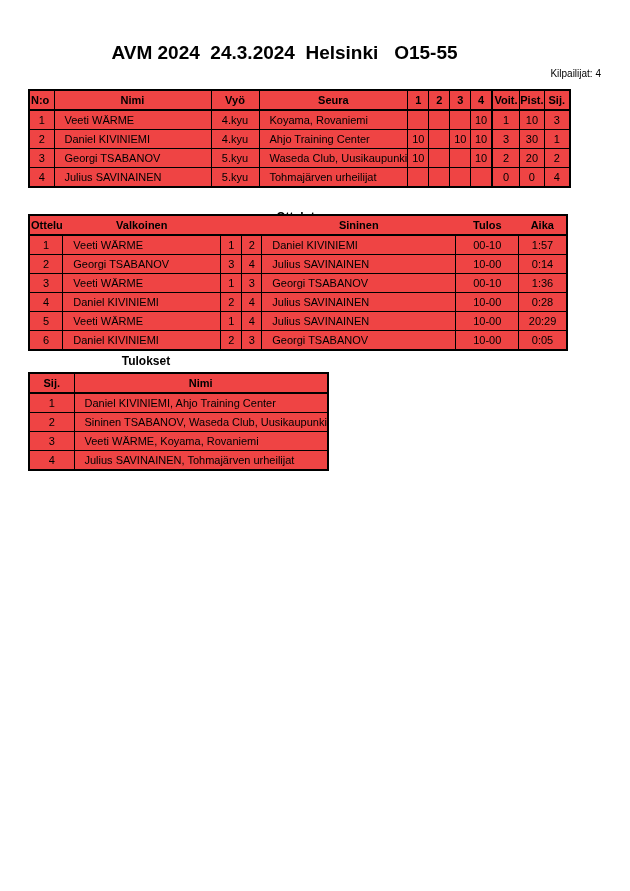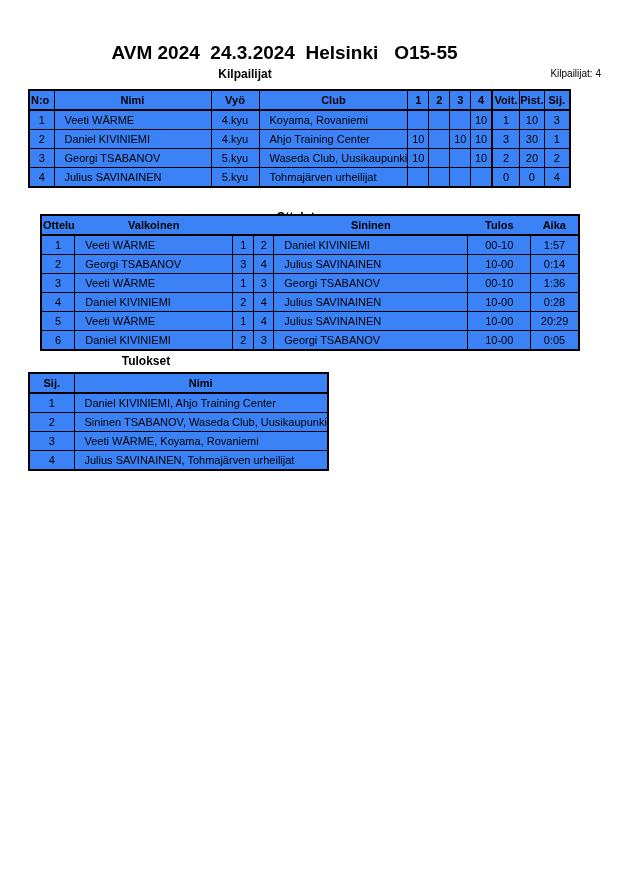--- a/index.html
+++ b/index.html
@@ -9,63 +9,62 @@
   .title{position:absolute;top:42px;left:28px;width:513px;text-align:center;
          font-size:19px;font-weight:bold;white-space:pre;}
   .count{position:absolute;top:68px;right:29px;font-size:10px;}
 
   .label{position:absolute;font-size:12px;font-weight:bold;text-align:center;}
   .label-competitors{top:67px;left:28px;width:434px;}
   .label-matches{top:210px;left:28px;width:535px;}
   .label-results{top:354px;left:12px;width:268px;}
 
   table{position:absolute;border-collapse:collapse;table-layout:fixed;
-        border:2px solid #000;background:#3b82f6;}
+        border:2px solid #000;background:#ef4444;}
   #competitors{top:89px;left:28px;}
-  #matches{top:214px;left:40px;}
+  #matches{top:214px;left:28px;}
   #results{top:372px;left:28px;}
 
   th,td{border:1px solid #000;height:18px;font-size:11px;line-height:17px;
         padding:0;text-align:center;white-space:nowrap;overflow:visible;}
   thead th{font-weight:bold;border-bottom-width:2px;text-align:center;}
 
   .l{text-align:left;padding-left:10px;}
   .hl{text-align:left;padding-left:1px;}
   .tk{border-left-width:2px;margin-top:28px;}
   .nv{border-left-style:none;border-right-style:none;}
 </style>
 </head>
 <body>
 
 <div class="page">
 
   <div class="title">AVM 2024  24.3.2024  Helsinki   O15-55</div>
   <div class="count">Kilpailijat: 4</div>
 
-  <div class="label label-competitors">Kilpailijat</div>
   <table id="competitors">
     <colgroup>
       <col style="width:25px">
         <col style="width:157px">
         <col style="width:48px">
         <col style="width:125px">
       <col style="width:21px">
         <col style="width:21px">
         <col style="width:21px">
         <col style="width:21px">
       <col style="width:28px">
         <col style="width:24px">
         <col style="width:26px">
     </colgroup>
     <thead>
       <tr>
           <th class="hl">N:o</th>
           <th>Nimi</th>
           <th>Vyö</th>
-          <th>Club</th>
+          <th>Seura</th>
           <th>1</th>
           <th>2</th>
           <th>3</th>
           <th>4</th>
           <th class="tk">Voit.</th>
           <th>Pist.</th>
           <th>Sij.</th>
         </tr>
     </thead>
     <tbody>

